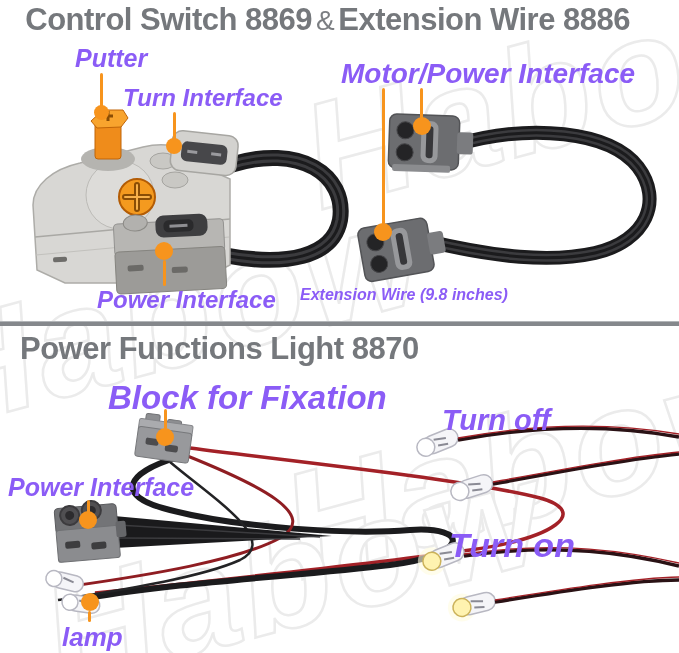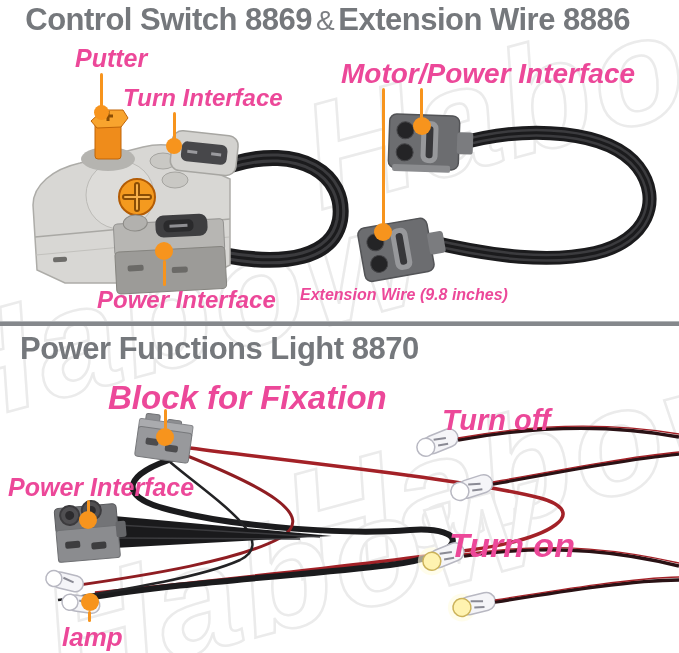--- a/index.html
+++ b/index.html
@@ -7,21 +7,21 @@
     position:relative;width:679px;height:653px;background:#ffffff;
     overflow:hidden;font-family:"Liberation Sans",sans-serif;
   }
   .wm-layer{position:absolute;left:0;top:0;width:679px;height:653px;pointer-events:none;}
   .wm{font-family:"Liberation Sans",sans-serif;font-weight:bold;font-style:italic;
       font-size:150px;fill:#ffffff;stroke:#ebebeb;stroke-width:2.5px;letter-spacing:4px;}
   .title{position:absolute;color:#75787C;font-weight:bold;white-space:nowrap;line-height:1;text-align:right;}
   #title1{left:0;top:4px;width:630px;text-align:right;font-size:31px;letter-spacing:-0.5px;}
   #title1 .amp{font-weight:normal;font-size:28px;padding:0 4px;color:#7b7e82;}
   #title2{left:20px;top:333px;font-size:31px;letter-spacing:-0.5px;}
-  .plabel{position:absolute;color:#ec4899;font-weight:bold;font-style:italic;
+  .plabel{position:absolute;color:#8b5cf6;font-weight:bold;font-style:italic;
           white-space:nowrap;line-height:1;}
   .leader{position:absolute;width:3px;background:#F7941D;border-radius:2px;}
   .ldot{position:absolute;background:#F7941D;border-radius:50%;}
   .divider{position:absolute;left:0;top:321px;width:679px;height:4px;background:#85888C;
            border-top:1px solid #b2b5b8;}
   .illus{position:absolute;}
 </style>
 </head>
 <body>
 

